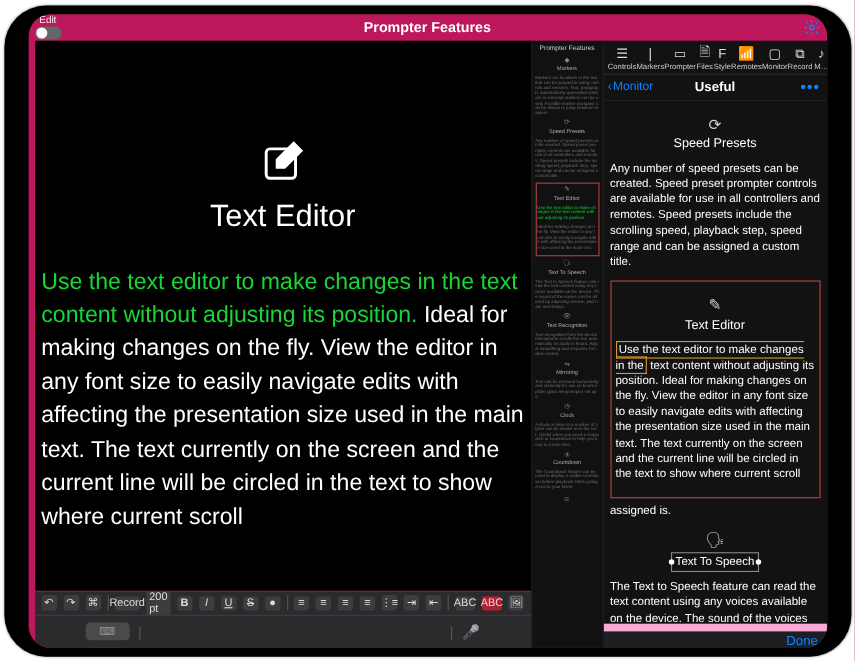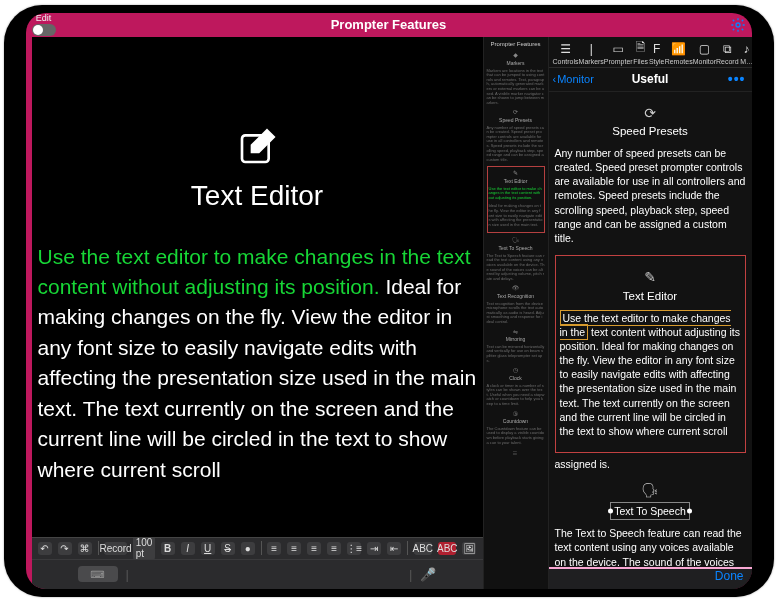--- a/index.html
+++ b/index.html
@@ -231,23 +231,23 @@
     position:relative;
   }
   .tts-box::before, .tts-box::after {
     content:""; position:absolute; width:5px;height:5px; background:#fff;
     border-radius:50%;
   }
   .tts-box::before{ left:-3px; top:50%; transform:translateY(-50%);}
   .tts-box::after{ right:-3px; top:50%; transform:translateY(-50%);}
 
   .done-bar {
-    height: 22px; display:flex; align-items:flex-start; justify-content:flex-end;
+    height: 22px; display:flex; align-items:flex-end; justify-content:flex-end;
     padding-right:8px; background:#1f1f21; color:#0a84ff; font-size:12px;
-    border-top:2px solid #f9a8d4;
+    border-top:7px solid #f9a8d4;
   }
 
   svg { display:block; }
 </style>
 </head>
 <body>
 
 <div class="frame">
   <div class="screen">
 
@@ -282,21 +282,21 @@
             <span class="hl">Use the text editor to make changes in the text content without adjusting its position.</span><span> Ideal for making changes on the fly. View the editor in any font size to easily navigate edits with affecting the presentation size used in the main text. The text currently on the screen and the current line will be circled in the text to show where current scroll</span>
           </div>
         </div>
 
         <div class="fmtbar">
           <span class="chip small">↶</span>
           <span class="chip small">↷</span>
           <span class="chip small">⌘</span>
           <span class="sep"></span>
           <span class="chip">Record</span>
-          <span class="chip">100 pt</span>
+          <span class="chip">200 pt</span>
           <span class="chip small">
               <b>B</b>
             </span>
           <span class="chip small">
               <i>I</i>
             </span>
           <span class="chip small">
               <u>U</u>
             </span>
           <span class="chip small">

